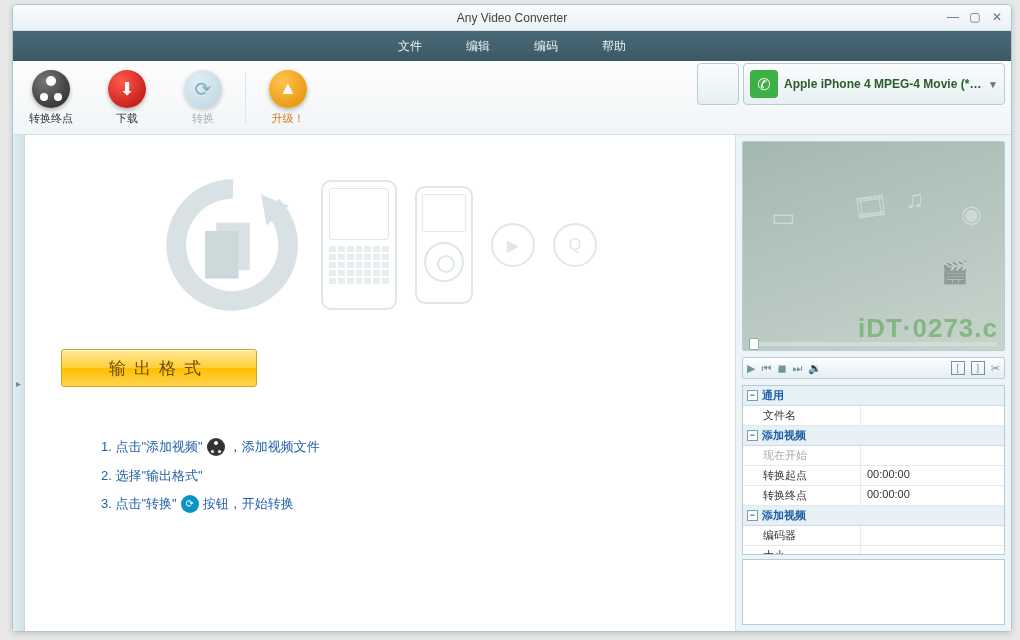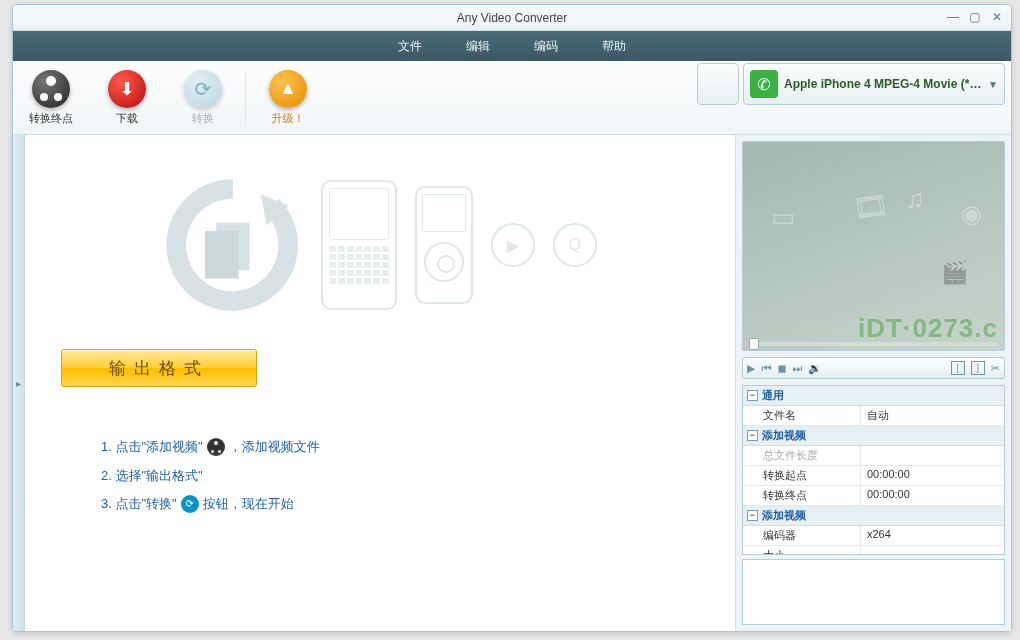--- a/index.html
+++ b/index.html
@@ -222,21 +222,21 @@
           <span>1. 点击"添加视频"</span>
           <span class="inline-ico ii-reel"></span>
           <span>，添加视频文件</span>
         </div>
         <div class="row">
           <span>2. 选择"输出格式"</span>
         </div>
         <div class="row">
           <span>3. 点击"转换"</span>
           <span class="inline-ico ii-conv">⟳</span>
-          <span>按钮，现在开始</span>
+          <span>按钮，开始转换</span>
         </div>
       </div>
     </div>
 
     <div class="side">
       <div class="preview">
         <span class="ghost g1">▭</span>
         <span class="ghost g2">🎞</span>
         <span class="ghost g3">♫</span>
         <span class="ghost g4">◉</span>
@@ -259,44 +259,42 @@
         <span>✂</span>
       </div>
 
       <div class="props">
         <div class="group">
             <span class="tog">−</span>
             <span>通用</span>
           </div>
         <div class="kv">
             <div class="k">文件名</div>
-            <div class="v">自动</div>
           </div>
         <div class="group">
             <span class="tog">−</span>
             <span>添加视频</span>
           </div>
         <div class="kv">
-            <div class="k muted">总文件长度</div>
+            <div class="k muted">现在开始</div>
           </div>
         <div class="kv">
             <div class="k">转换起点</div>
             <div class="v">00:00:00</div>
           </div>
         <div class="kv">
             <div class="k">转换终点</div>
             <div class="v">00:00:00</div>
           </div>
         <div class="group">
             <span class="tog">−</span>
             <span>添加视频</span>
           </div>
         <div class="kv">
             <div class="k">编码器</div>
-            <div class="v">x264</div>
           </div>
         <div class="kv">
             <div class="k">大小</div>
           </div>
       </div>
 
       <div class="blank"></div>
     </div>
   </div>
 

